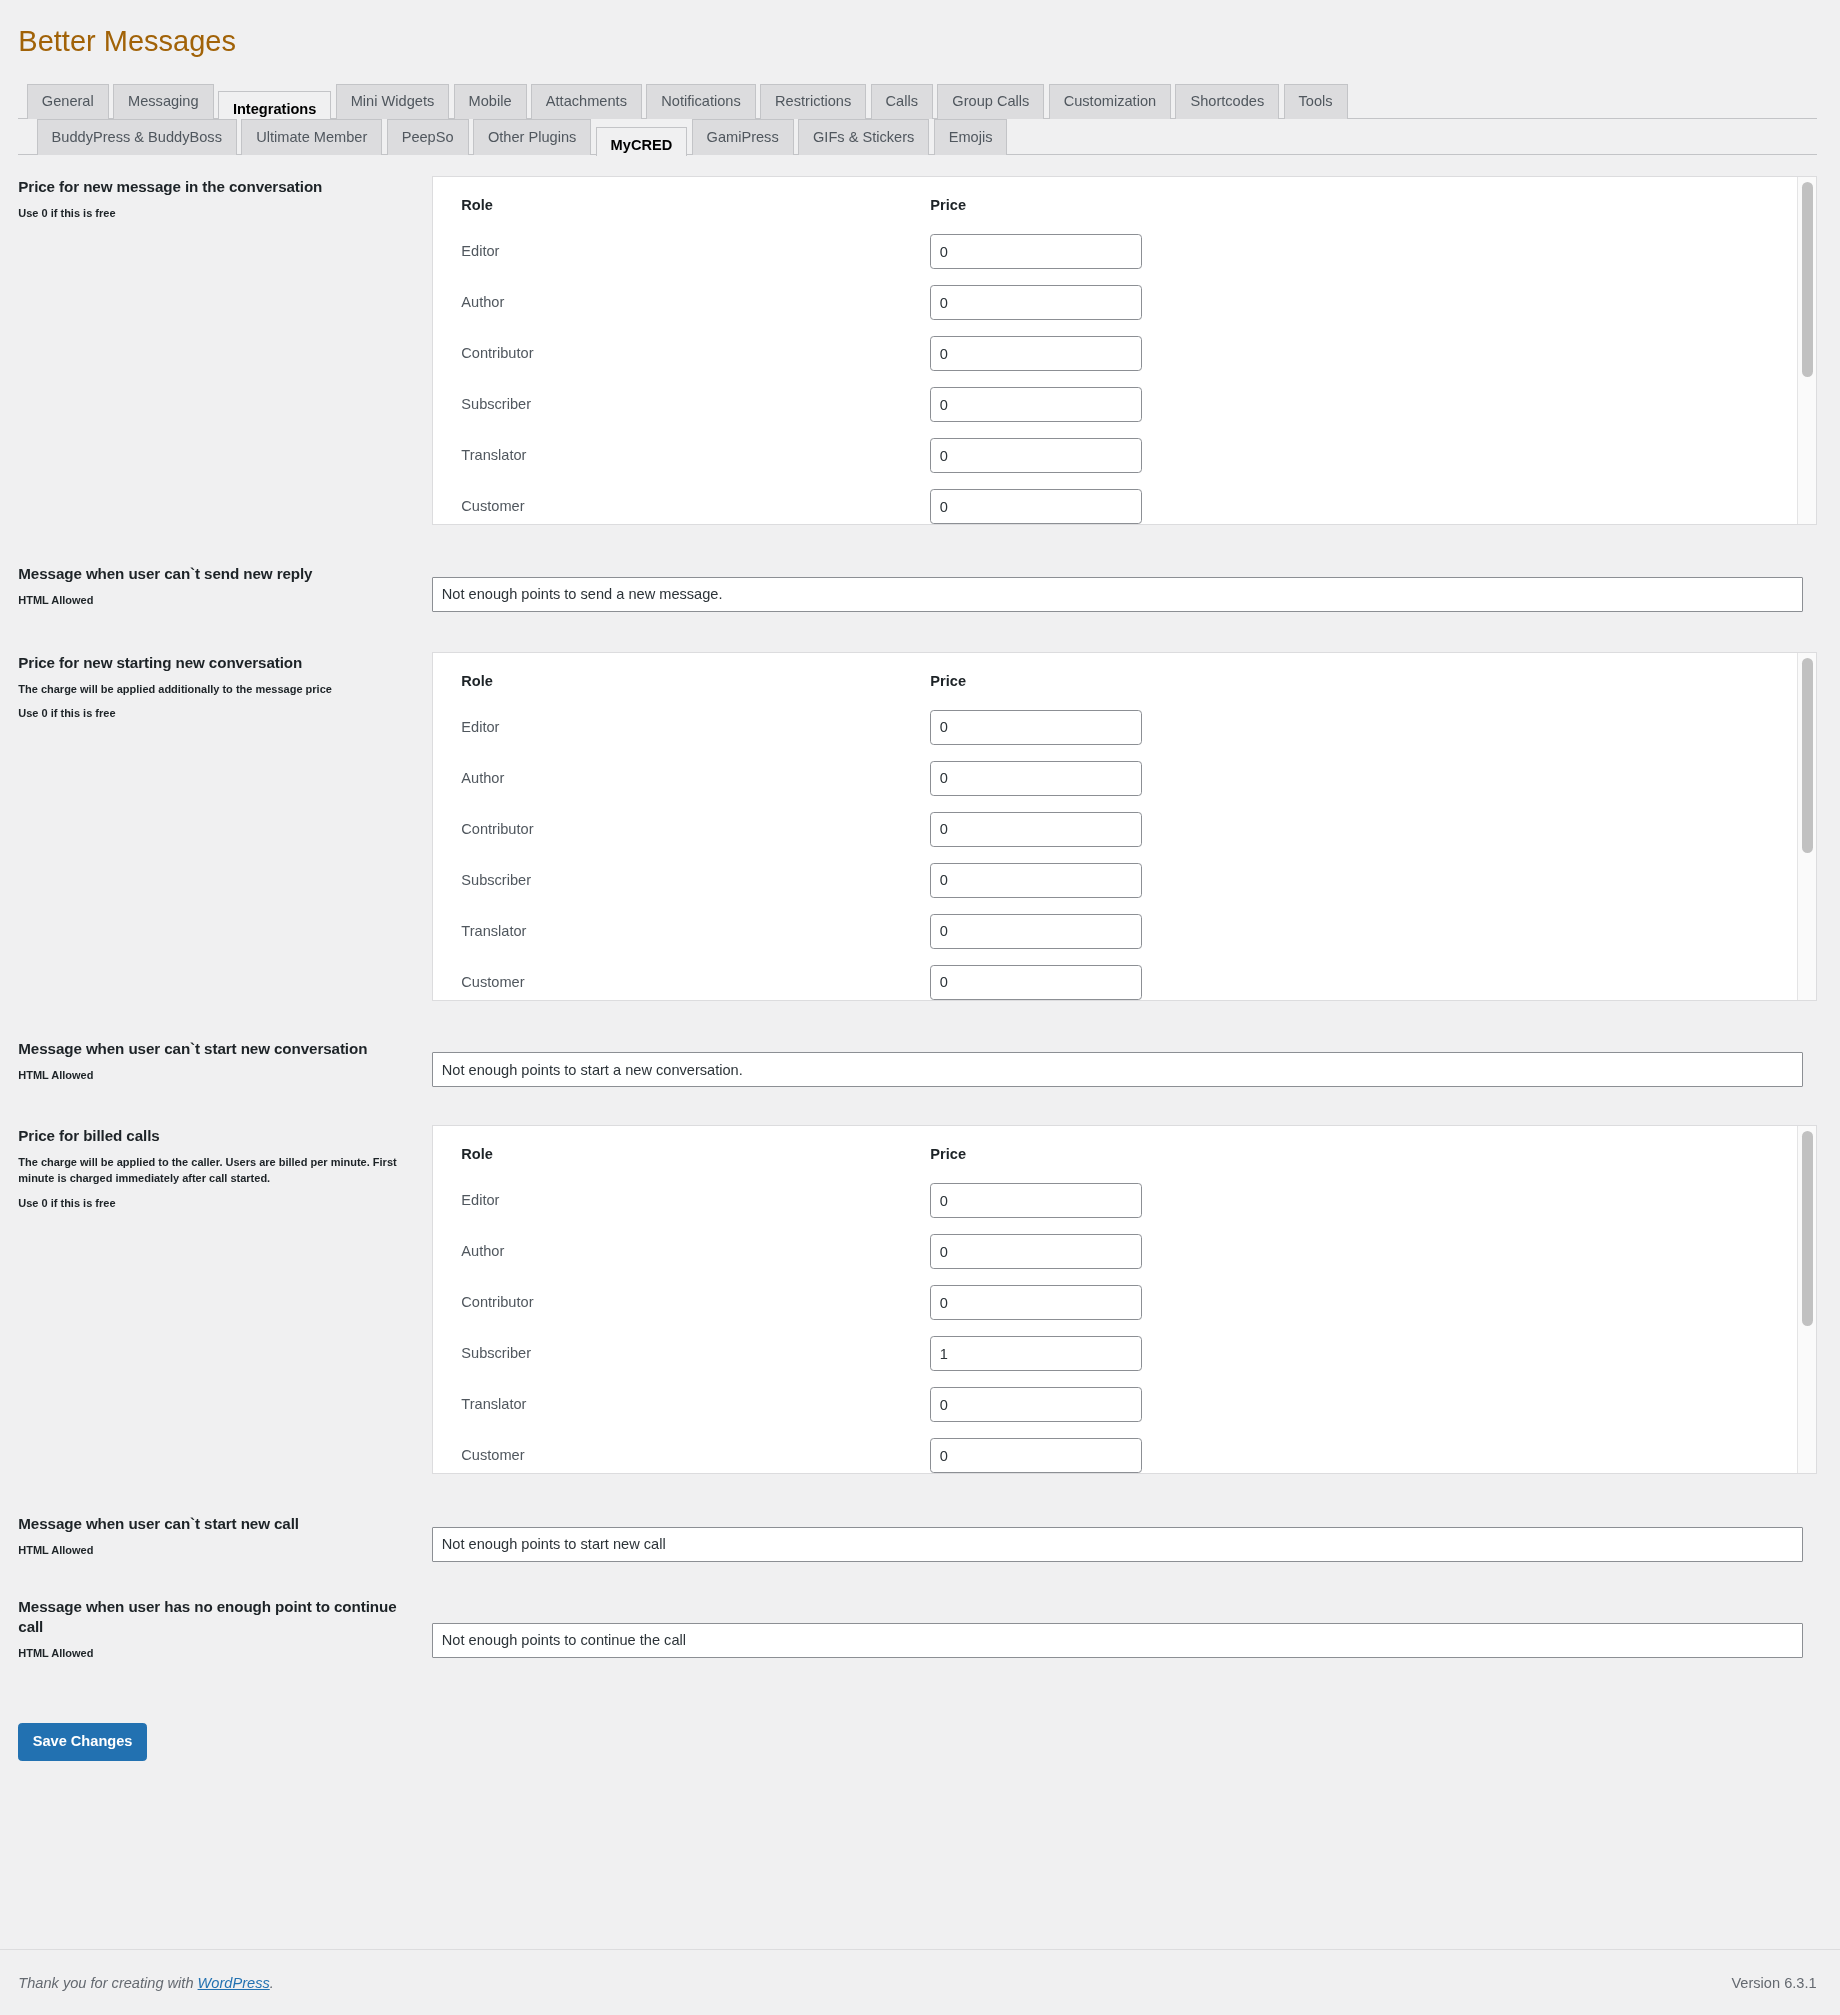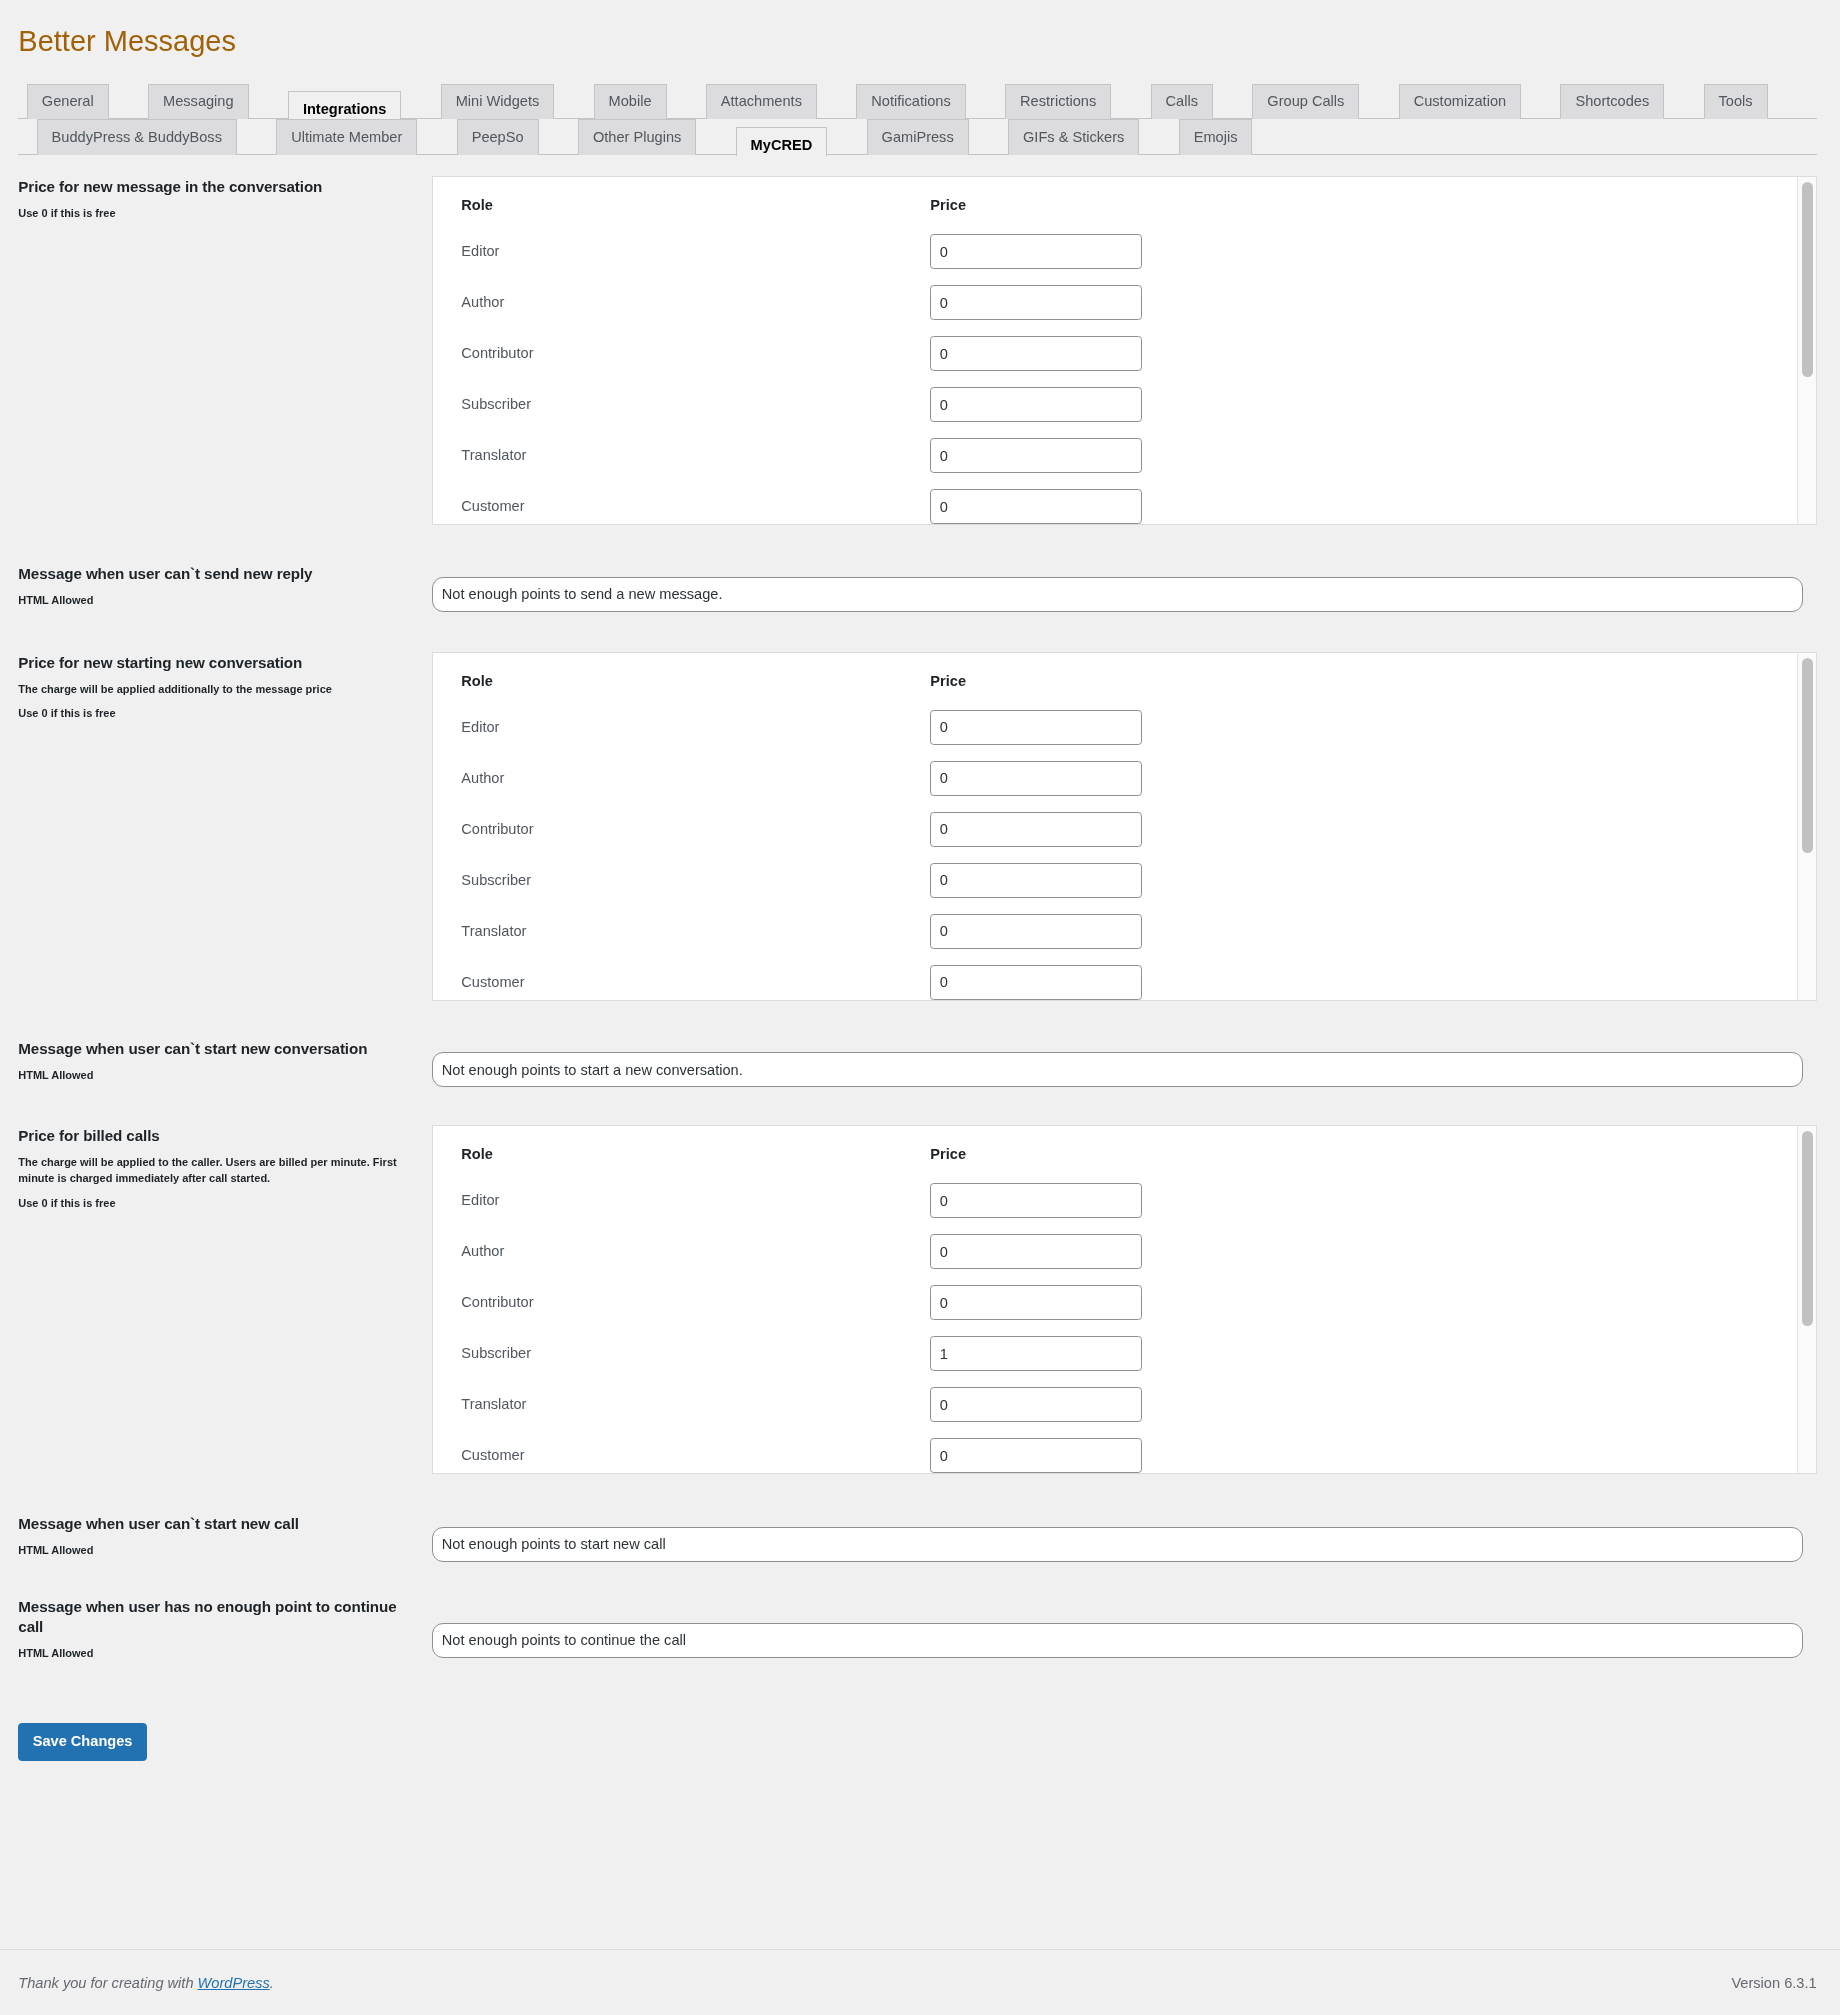--- a/index.html
+++ b/index.html
@@ -23,21 +23,20 @@
     padding: 23px 0 0 0;
     line-height: 1.3;
   }
 
   
   .tab-row {
     position: relative;
     display: flex;
     align-items: flex-end;
     padding-left: 8.5px;
-    gap: 35px;
   }
   .tab-row.row1 { margin-top: 23px; }
   .tab-row.row2 { margin-top: 0px; padding-left: 18.3px; }
 
   .tab-row .rule {
     position: absolute;
     left: 0; right: 0; bottom: 0;
     height: 1.2px;
     background: #c3c4c7;
   }
@@ -168,21 +167,21 @@
     width: 11px;
     border-radius: 6.1px;
     background: #c1c1c1;
   }
 
   
   .text-input {
     width: 1371px;
     height: 35px;
     border: 1.2px solid #8c8f94;
-    border-radius: 11px;
+    border-radius: 1px;
     background: #fff;
     font-family: "Liberation Sans", sans-serif;
     font-size: 14.6px;
     color: #2c3338;
     padding: 0 8.5px;
     outline: none;
   }
 
   
   .save-btn {

